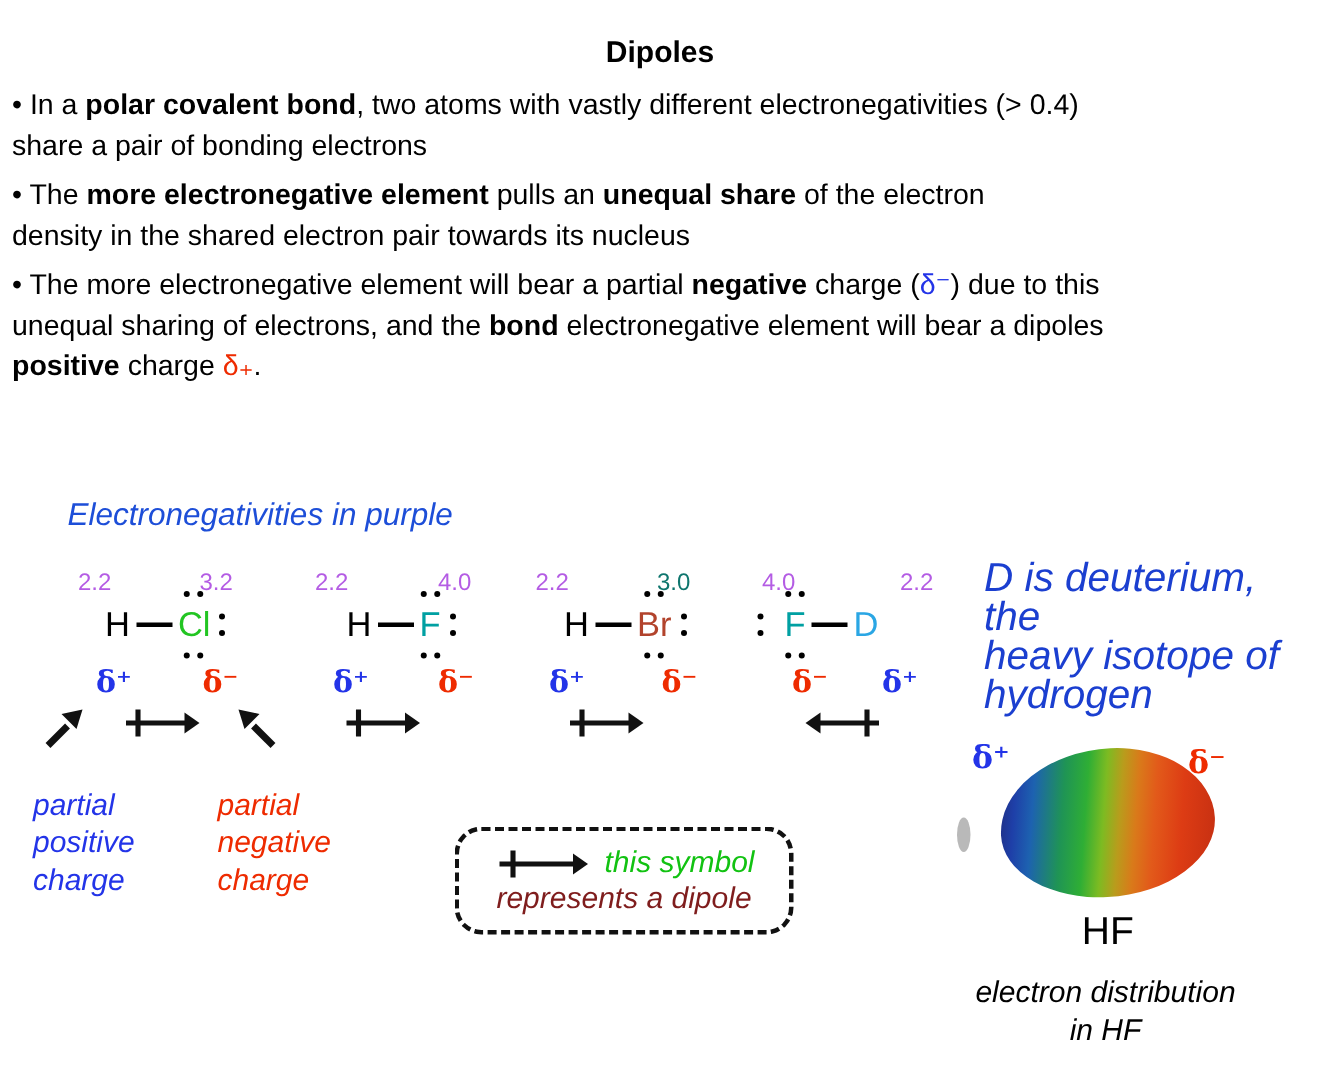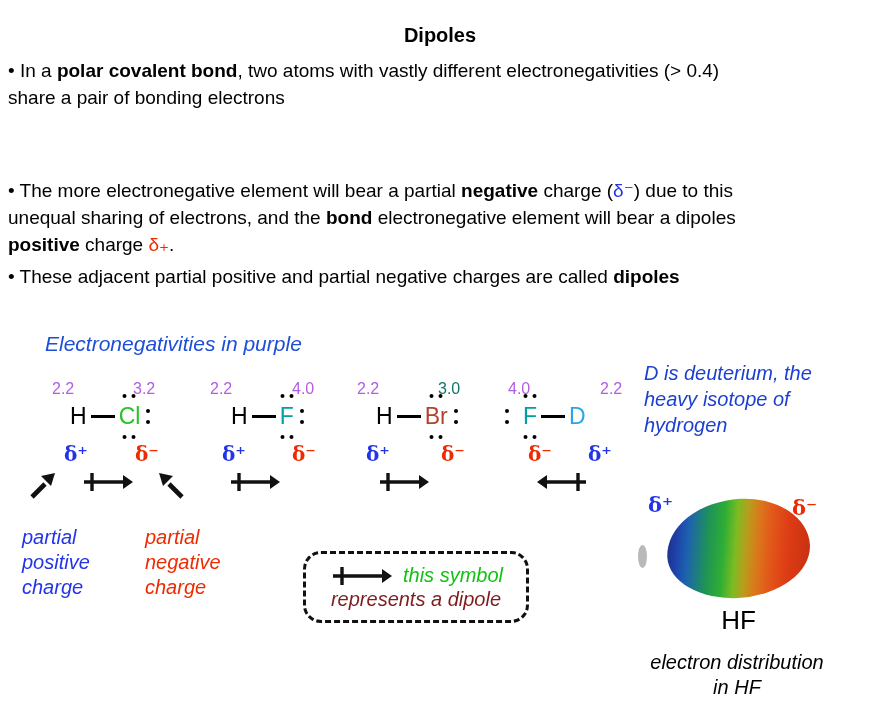--- a/index.html
+++ b/index.html
@@ -39,22 +39,22 @@
   .dip-arrow.flip{transform:scaleX(-1);}
 
   
   .diag-arrow{position:absolute;}
   #diag-blue{left:26px;top:468px;}
   #diag-red{left:154px;top:468px;}
   .partial{position:absolute;top:525px;font-size:20px;font-style:italic;line-height:25px;
            white-space:pre-line;margin:0;}
   #ppos{left:22px}
   #pneg{left:145px}
-  .note{position:absolute;left:644px;top:360px;font-size:20px;font-style:italic;
-        line-height:26px;white-space:pre-line;margin:0;}
+  .note{position:absolute;left:644px;top:360px;font-size:27px;font-style:italic;
+        line-height:26px;white-space:pre-line;margin:12px;}
 
   
   .legend{position:absolute;left:303px;top:551px;width:226px;height:72px;border:3px dashed #111;
           border-radius:18px;box-sizing:border-box;display:flex;flex-direction:column;
           align-items:center;justify-content:center;background:#fff;}
   .legend .row1{display:flex;align-items:center;gap:10px;margin-top:0;}
   .legend-text{font-size:20px;font-style:italic;line-height:23px;}
 
   
   .bdelta{position:absolute;font-size:21px;font-weight:700;
@@ -79,24 +79,25 @@
 </style>
 </head>
 <body>
 
 <div class="stage">
 
   <h1 class="title">Dipoles</h1>
 
   <p class="bullet" id="b1"><span>• In a </span><span style="font-weight: 700; margin-top: 45px;">polar covalent bond</span><span>, two atoms with vastly different electronegativities (&gt; 0.4)
 share a pair of bonding electrons</span></p>
+  <p class="bullet" id="b2"><span>• The </span><span style="font-weight: 700;">more electronegative element</span><span> pulls an </span><span style="font-weight: 700;">unequal share</span><span> of the electron
+density in the shared electron pair towards its nucleus</span></p>
   <p class="bullet" id="b3"><span>• The more electronegative element will bear a partial </span><span style="font-weight: 700;">negative</span><span> charge (</span><span style="color: rgb(35, 52, 232);">δ⁻</span><span>) due to this
 unequal sharing of electrons, and the </span><span style="font-weight: 700;">bond</span><span> electronegative element will bear a dipoles
 </span><span style="font-weight: 700;">positive</span><span> charge </span><span style="color: rgb(238, 43, 0);">δ₊</span><span>.</span></p>
-  <p class="bullet" id="b4"><span>• These adjacent partial positive and partial negative charges are called </span><span style="font-weight: 700;">dipoles</span></p>
 
   <p class="en-heading" style="color: #1d4ed8;">Electronegativities in purple</p>
 
   <div class="mol" style="left:40px">
     <span class="en" style="left: 12px; color: rgb(180, 92, 228);">2.2</span>
     <span class="en r" style="left: 93px; color: rgb(180, 92, 228);">3.2</span>
     <div class="formula" style="left:30px">
       <span class="atom" style="color: rgb(0, 0, 0);">H</span>
       <span class="bond"></span>
       <span class="halo">

